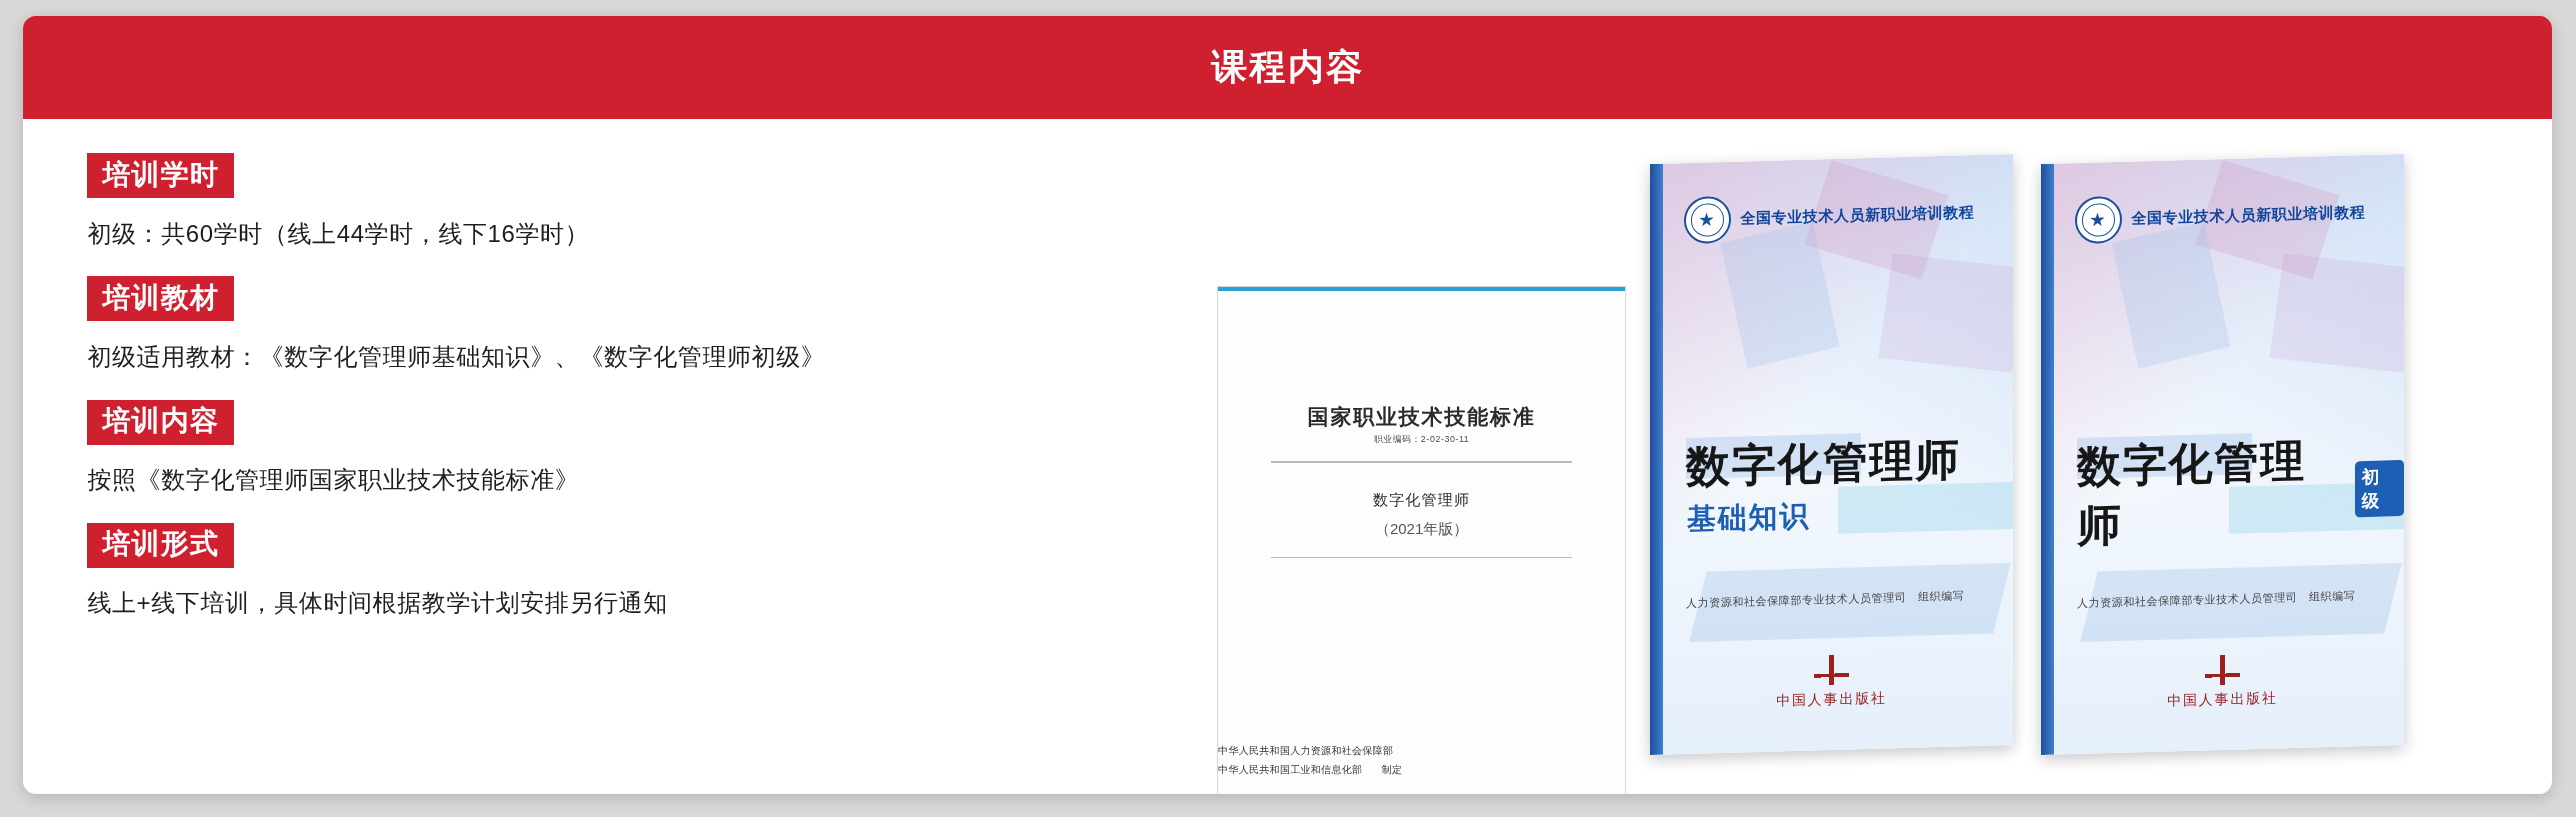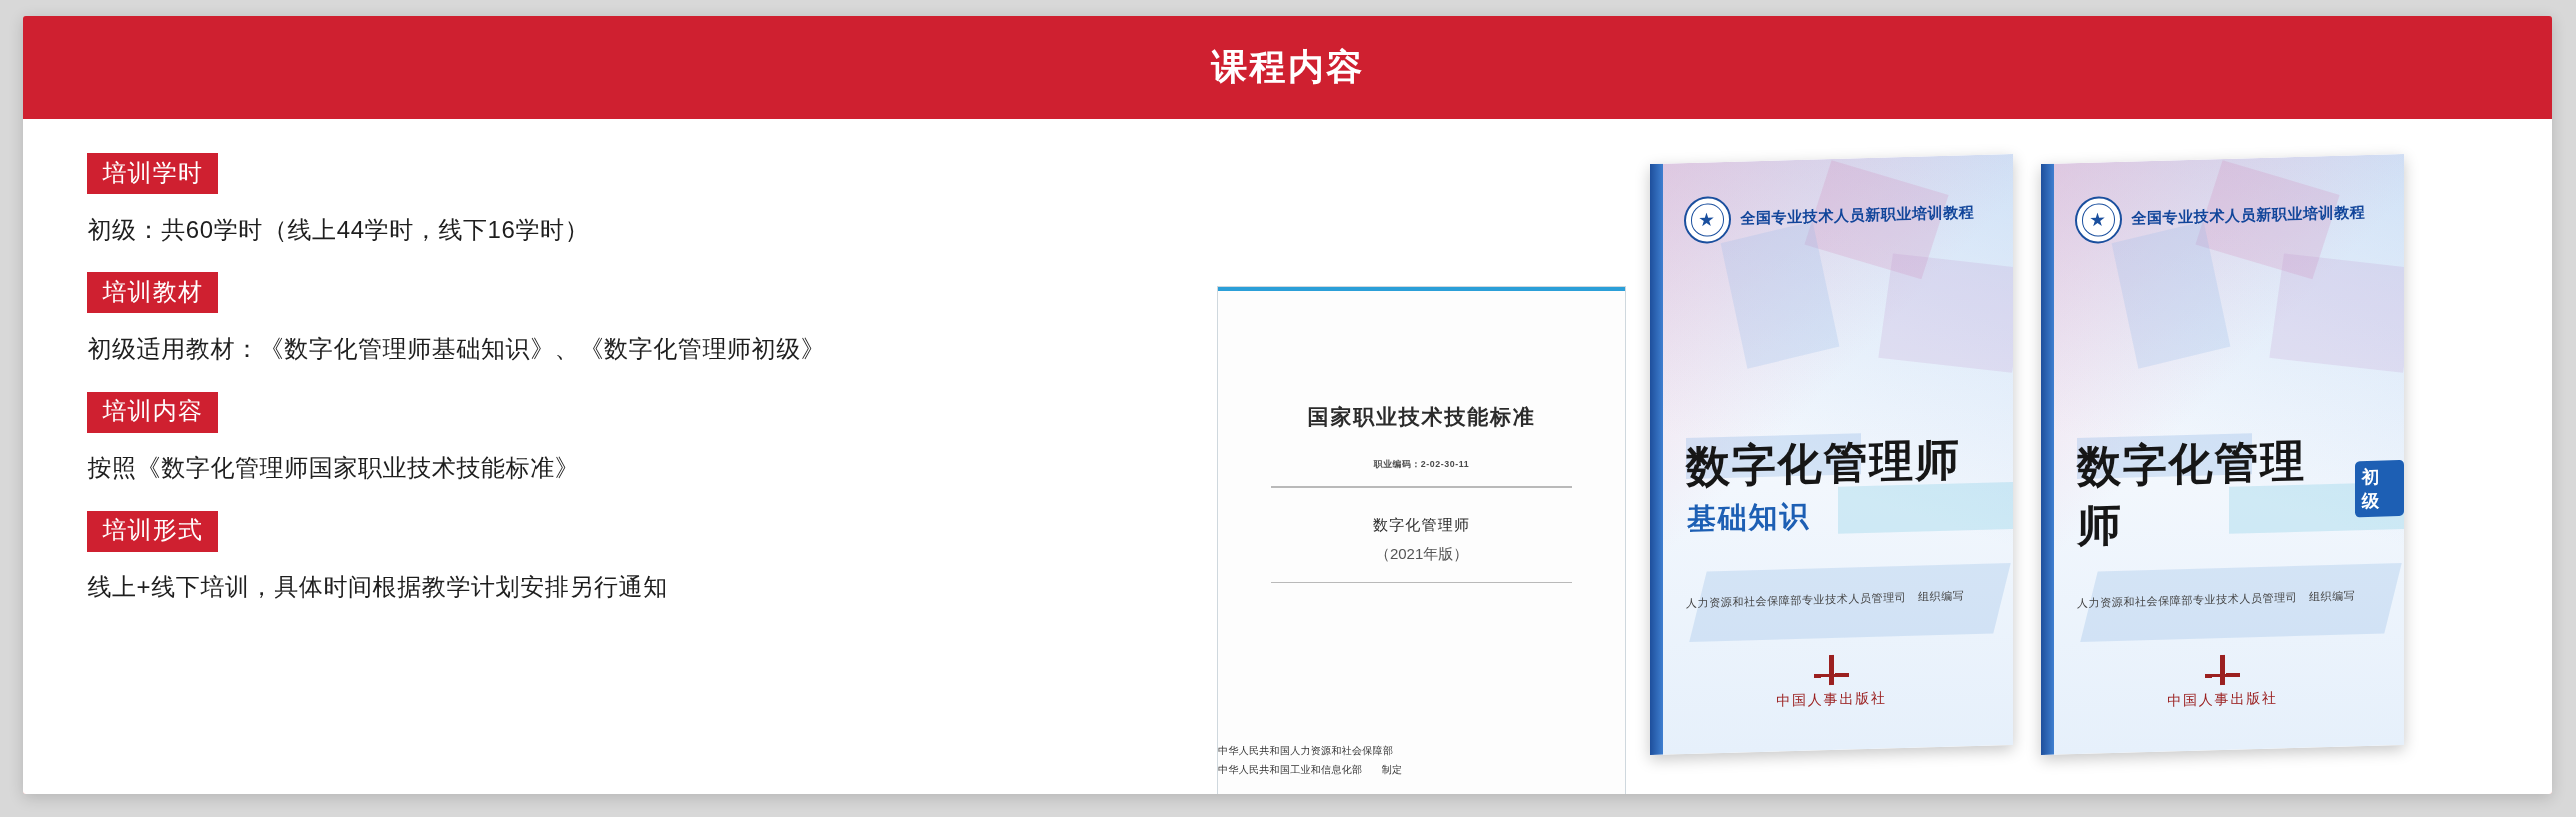--- a/index.html
+++ b/index.html
@@ -13,21 +13,21 @@
     height: 818px;
     overflow: hidden;
   }
   .page {
     position: absolute;
     left: 23.4px;
     top: 16.4px;
     width: 2529px;
     height: 778px;
     background: #fca5a5;
-    border-radius: 3px;
+    border-radius: 13px;
     box-shadow: 0 3.5px 15px rgba(0,0,0,0.16);
     overflow: hidden;
   }
   .header {
     height: 103px;
     background: #cf2030;
     display: flex;
     align-items: center;
     justify-content: center;
   }
@@ -46,22 +46,22 @@
     position: absolute;
     left: 64px;
     top: 34px;
     width: 1088px;
   }
   .section { margin-bottom: 24.6px; }
   .tag {
     display: inline-block;
     background: #cf2030;
     color: #ffffff;
-    font-size: 24px;
-    font-weight: normal;
+    font-size: 28px;
+    font-weight: bold;
     padding: 7.6px 15px 9.4px 15px;
     letter-spacing: 1.2px;
     line-height: 1;
     text-align: right;
   }
   .section-text {
     margin-top: 17.5px;
     color: #1e1e1e;
     font-size: 24px;
     line-height: 1.5;
@@ -101,24 +101,23 @@
     color: #2b2b2b;
   }
   .std-title {
     font-size: 21px;
     letter-spacing: 1.8px;
     font-weight: bold;
     margin-top: 28px;
   }
   .std-code {
     font-size: 8.8px;
-    margin-top: 28px;
+    margin-top: 3px;
     color: #4a4a4a;
     letter-spacing: 0.6px;
-    font-weight: bold;
   }
   .std-rule {
     height: 1.2px;
     background: #b9b9b9;
     margin: 15px 11.7px 0 11.7px;
   }
   .std-name {
     font-size: 15px;
     margin-top: 28px;
     letter-spacing: 1.2px;

